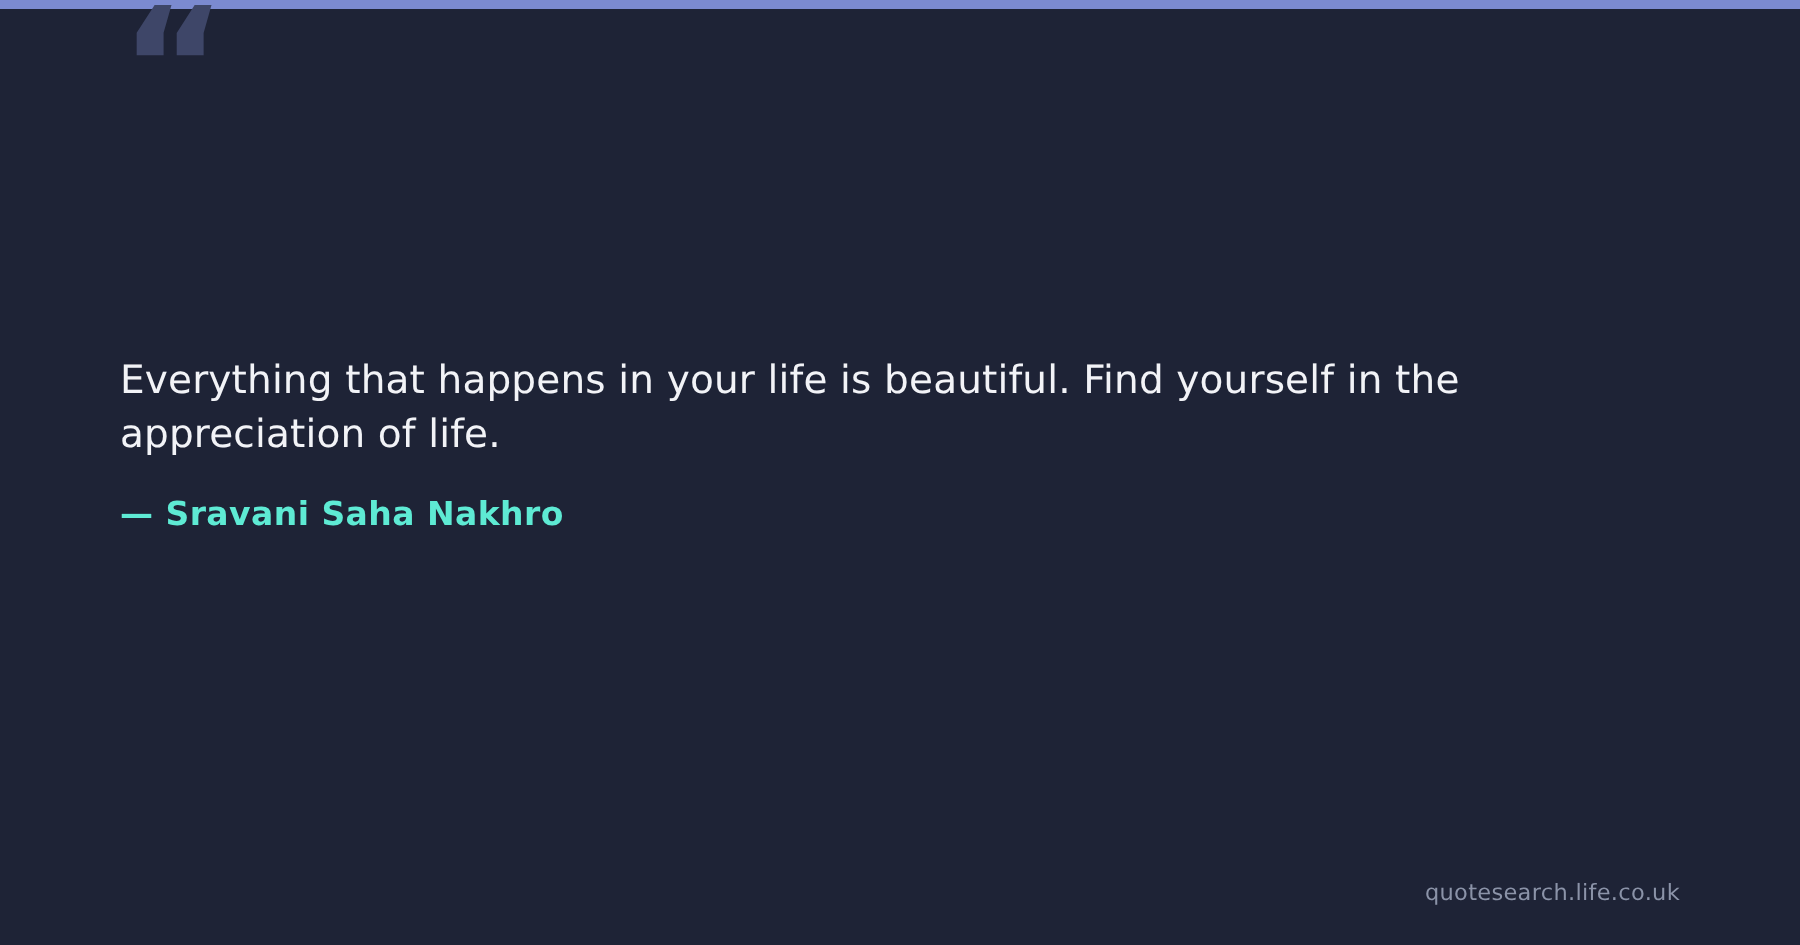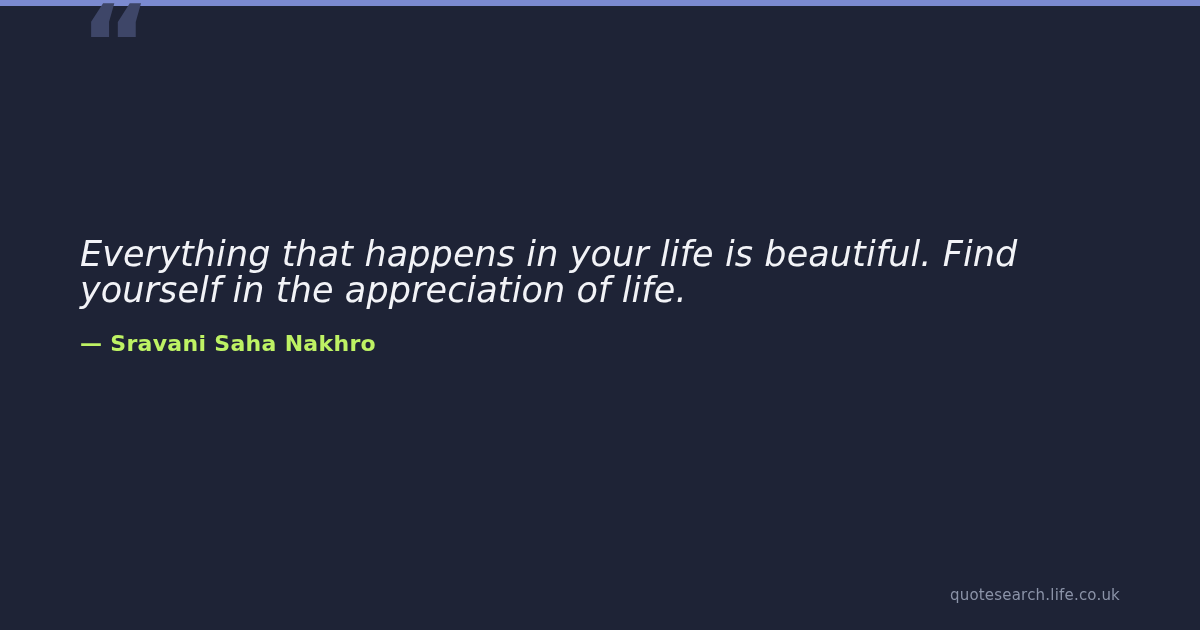--- a/index.html
+++ b/index.html
@@ -48,36 +48,35 @@
   .content-block {
     position: absolute;
     left: 80px;
     top: 236px;
     width: 1030px;
   }
 
   .quote-text {
     margin: 0;
     font-family: "DejaVu Sans", "Liberation Sans", sans-serif;
-    font-size: 35px;
+    font-size: 26px;
     font-weight: 400;
     line-height: 36px;
     color: #f2f3f7;
     letter-spacing: 0.1px;
-    font-style: italic;
   }
 
   .attribution {
     margin: 0;
     padding-top: 22px;
     font-family: "DejaVu Sans", "Liberation Sans", sans-serif;
     font-size: 22px;
     font-weight: 700;
     line-height: 28px;
-    color: #bef264;
+    color: #5eead4;
     letter-spacing: 0.3px;
   }
 
   .attribution-dash {
     display: inline;
   }
 
   .attribution-name {
     display: inline;
   }

